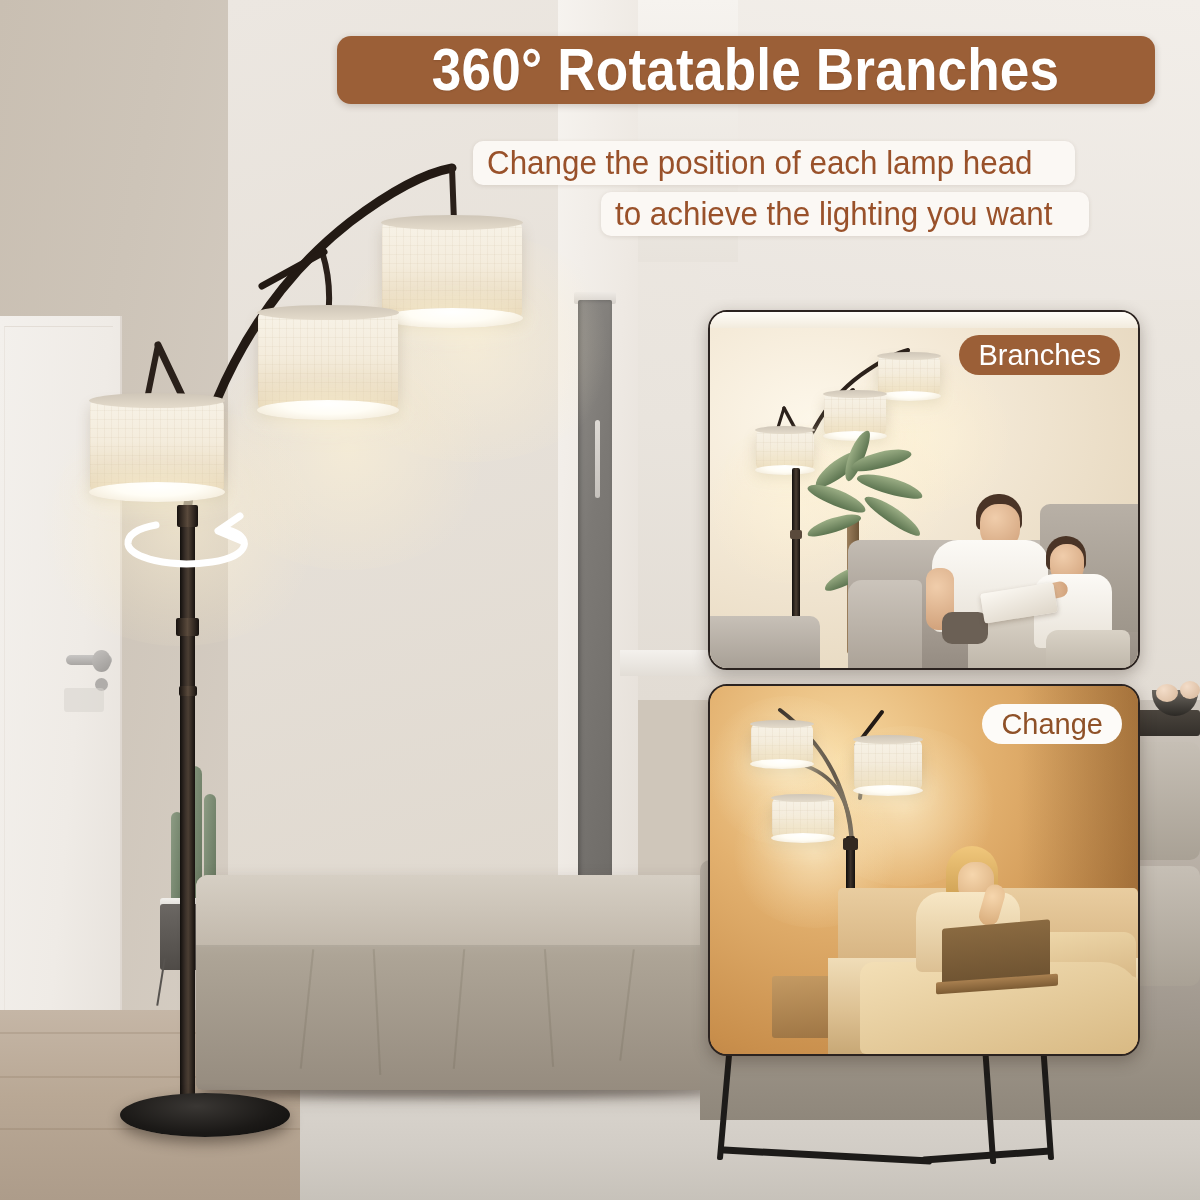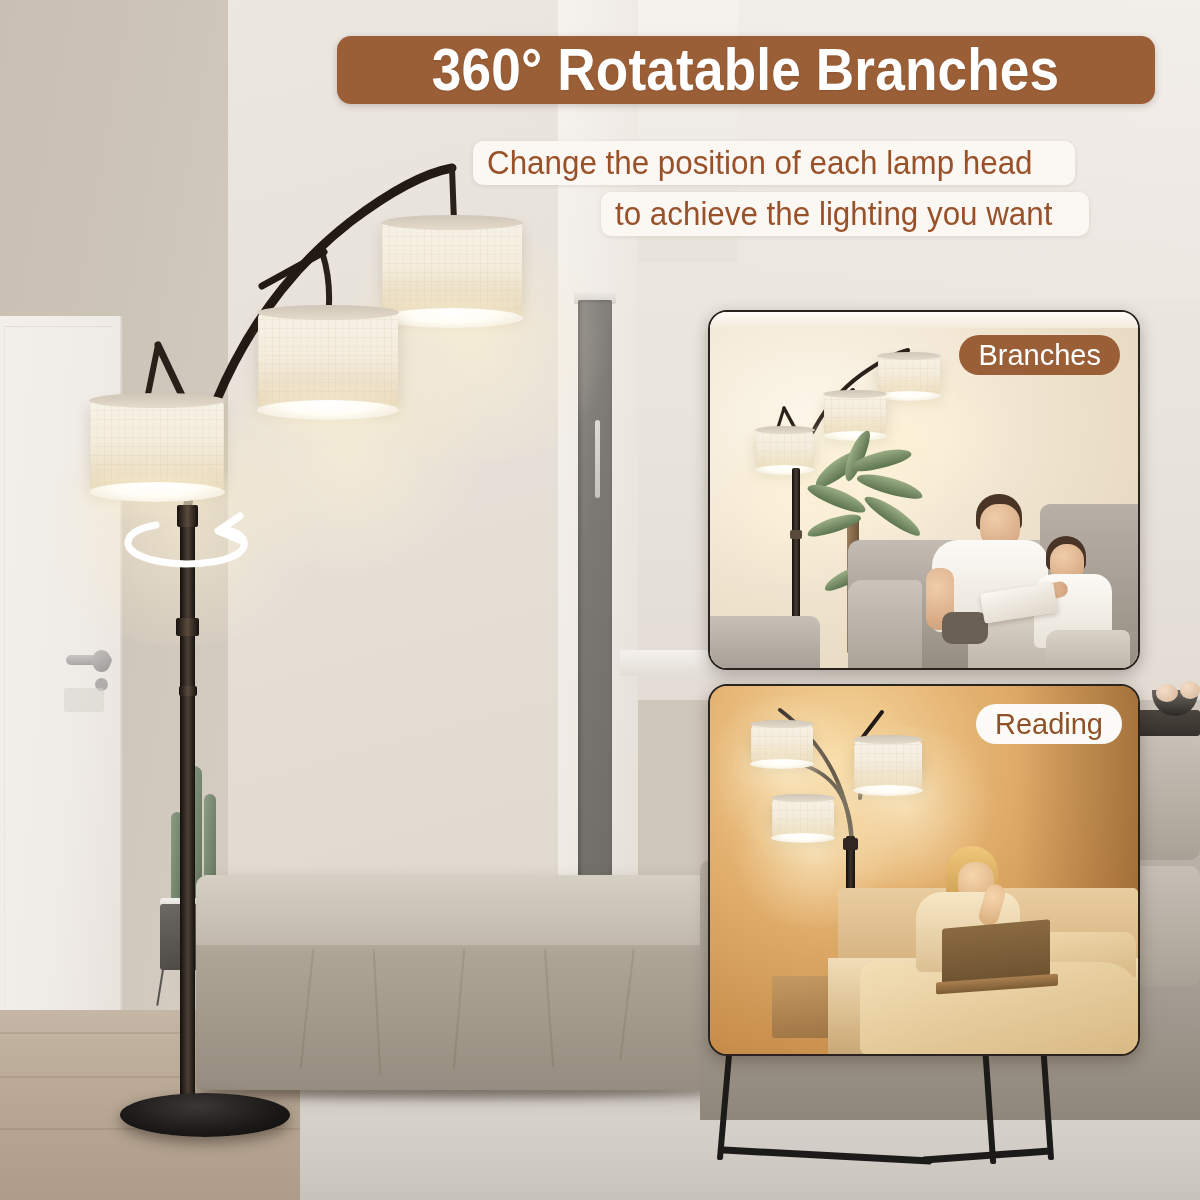--- a/index.html
+++ b/index.html
@@ -539,15 +539,15 @@
   <div class="wk-duvet" style="left:150px;bottom:0;width:282px;height:92px;"></div>
 
   <div class="wk-hair" style="position:absolute;left:236px;top:160px;width:52px;height:62px;border-radius:26px 26px 18px 18px;"></div>
   <div class="wk-skin" style="position:absolute;left:248px;top:176px;width:36px;height:42px;border-radius:16px 16px 18px 18px;"></div>
   <div class="wk-robe" style="position:absolute;left:206px;top:206px;width:104px;height:80px;border-radius:26px 20px 6px 6px;"></div>
   <div class="wk-skin" style="position:absolute;left:272px;top:198px;width:20px;height:42px;border-radius:10px;transform:rotate(16deg);"></div>
   <div class="wk-laptop" style="left:232px;top:238px;width:108px;height:62px;transform:skewY(-5deg);"></div>
   <div style="position:absolute;left:226px;top:292px;width:122px;height:12px;background:linear-gradient(180deg,#a98050,#7d5c34);border-radius:2px;transform:skewY(-4deg);"></div>
 
   <div class="badge" id="badge-working">
-    <span>Reading</span>
+    <span>Change</span>
   </div>
 </div>
 
 </body></html>

